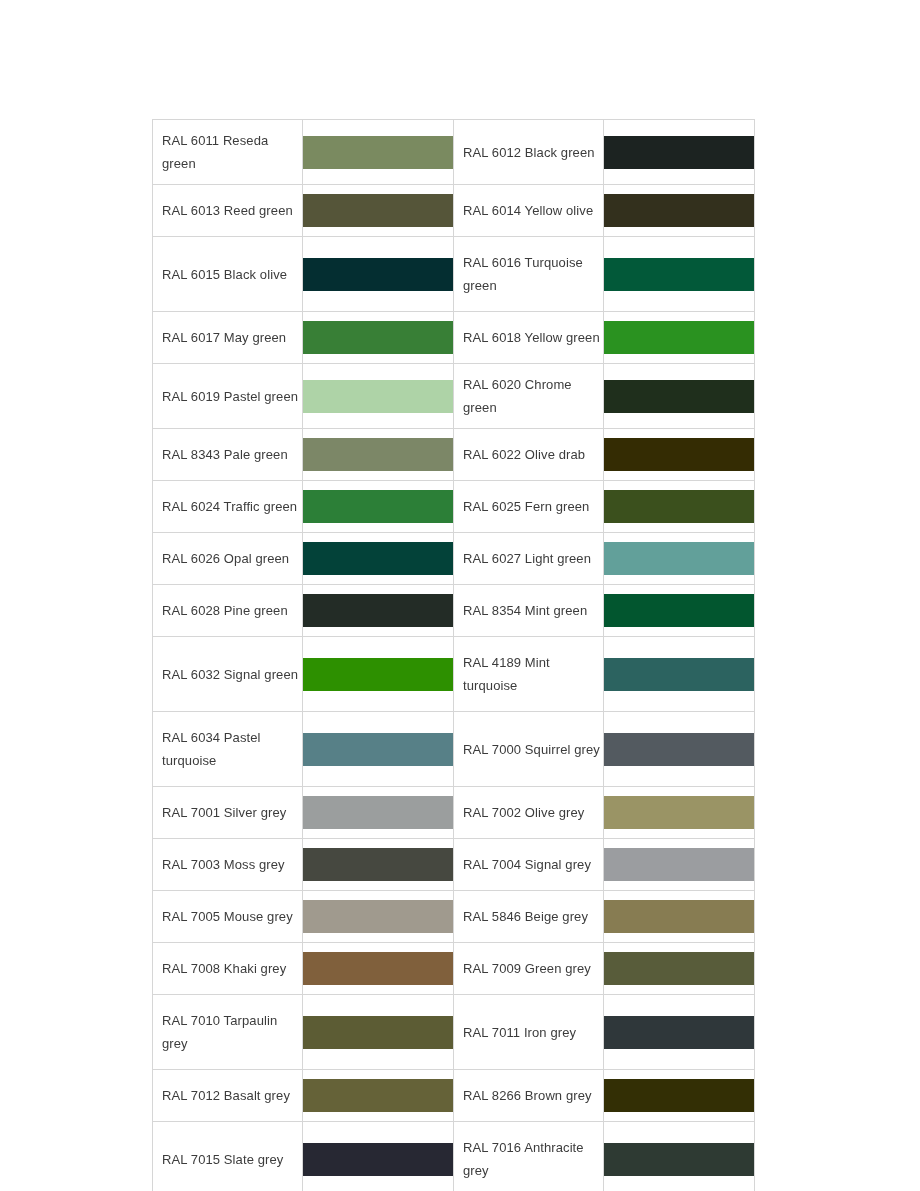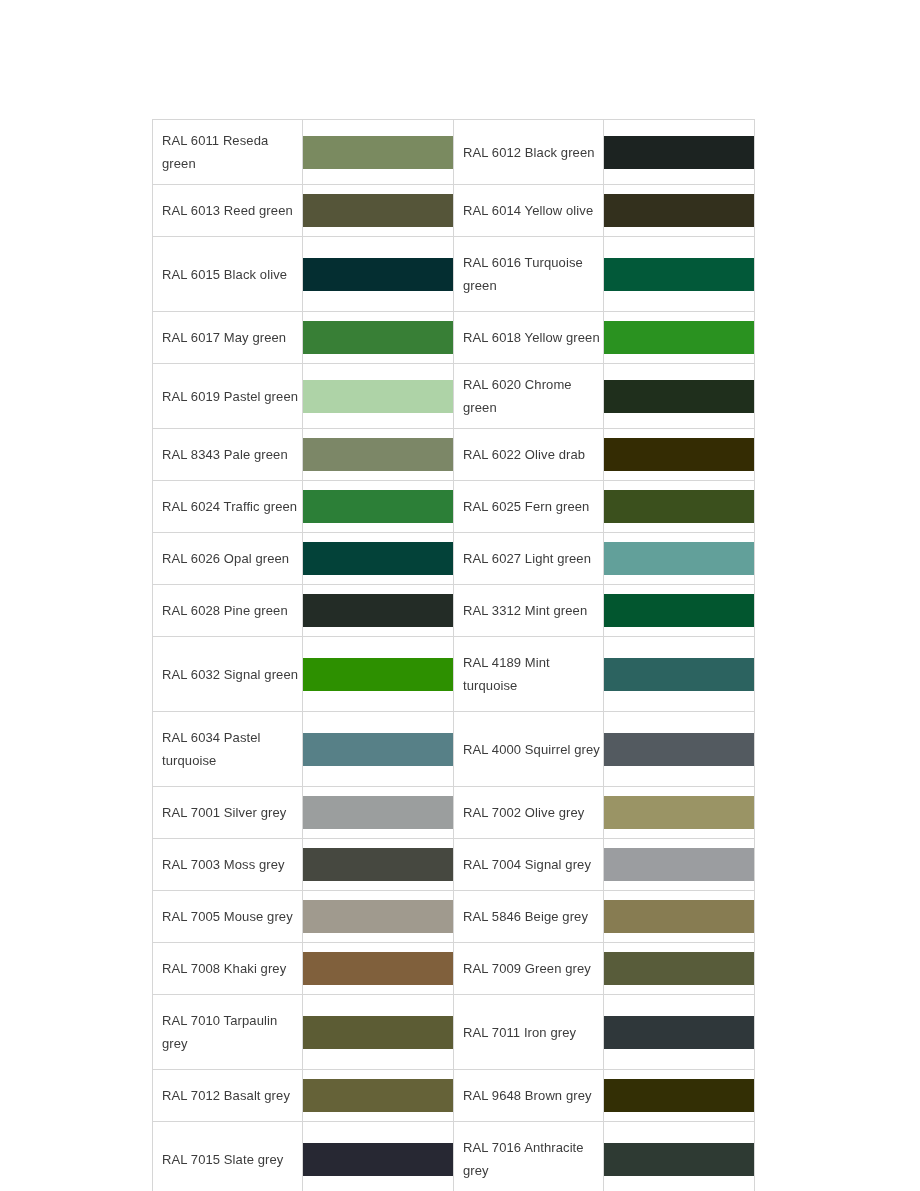--- a/index.html
+++ b/index.html
@@ -145,41 +145,41 @@
           <td class="label-cell">RAL 6027 Light green</td>
           <td class="swatch-cell">
             <span class="swatch" style="background: rgb(98, 160, 154);"></span>
           </td>
         </tr>
         <tr class="row-1line">
           <td class="label-cell">RAL 6028 Pine green</td>
           <td class="swatch-cell">
             <span class="swatch" style="background: rgb(35, 44, 38);"></span>
           </td>
-          <td class="label-cell">RAL 3312 Mint green</td>
+          <td class="label-cell">RAL 8354 Mint green</td>
           <td class="swatch-cell">
             <span class="swatch" style="background: rgb(2, 86, 47);"></span>
           </td>
         </tr>
         <tr class="row-2line">
           <td class="label-cell">RAL 6032 Signal green</td>
           <td class="swatch-cell">
             <span class="swatch" style="background: rgb(45, 144, 0);"></span>
           </td>
           <td class="label-cell">RAL 4189 Mint turquoise</td>
           <td class="swatch-cell">
             <span class="swatch" style="background: rgb(44, 99, 96);"></span>
           </td>
         </tr>
         <tr class="row-2line">
           <td class="label-cell">RAL 6034 Pastel turquoise</td>
           <td class="swatch-cell">
             <span class="swatch" style="background: rgb(87, 128, 135);"></span>
           </td>
-          <td class="label-cell">RAL 4000 Squirrel grey</td>
+          <td class="label-cell">RAL 7000 Squirrel grey</td>
           <td class="swatch-cell">
             <span class="swatch" style="background: rgb(83, 90, 96);"></span>
           </td>
         </tr>
         <tr class="row-1line">
           <td class="label-cell">RAL 7001 Silver grey</td>
           <td class="swatch-cell">
             <span class="swatch" style="background: rgb(155, 158, 158);"></span>
           </td>
           <td class="label-cell">RAL 7002 Olive grey</td>
@@ -225,21 +225,21 @@
           <td class="label-cell">RAL 7011 Iron grey</td>
           <td class="swatch-cell">
             <span class="swatch" style="background: rgb(47, 55, 58);"></span>
           </td>
         </tr>
         <tr class="row-1line">
           <td class="label-cell">RAL 7012 Basalt grey</td>
           <td class="swatch-cell">
             <span class="swatch" style="background: rgb(101, 98, 56);"></span>
           </td>
-          <td class="label-cell">RAL 9648 Brown grey</td>
+          <td class="label-cell">RAL 8266 Brown grey</td>
           <td class="swatch-cell">
             <span class="swatch" style="background: rgb(51, 47, 5);"></span>
           </td>
         </tr>
         <tr class="row-2line">
           <td class="label-cell">RAL 7015 Slate grey</td>
           <td class="swatch-cell">
             <span class="swatch" style="background: rgb(39, 40, 51);"></span>
           </td>
           <td class="label-cell">RAL 7016 Anthracite grey</td>

